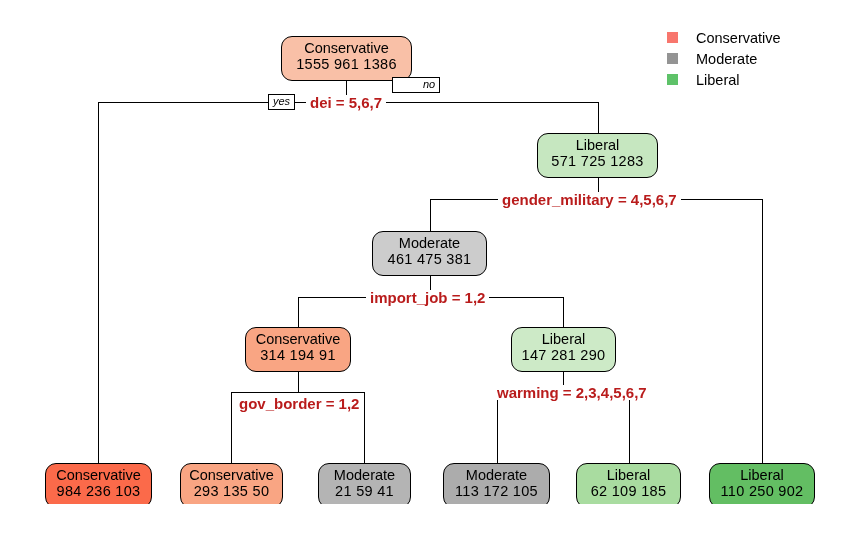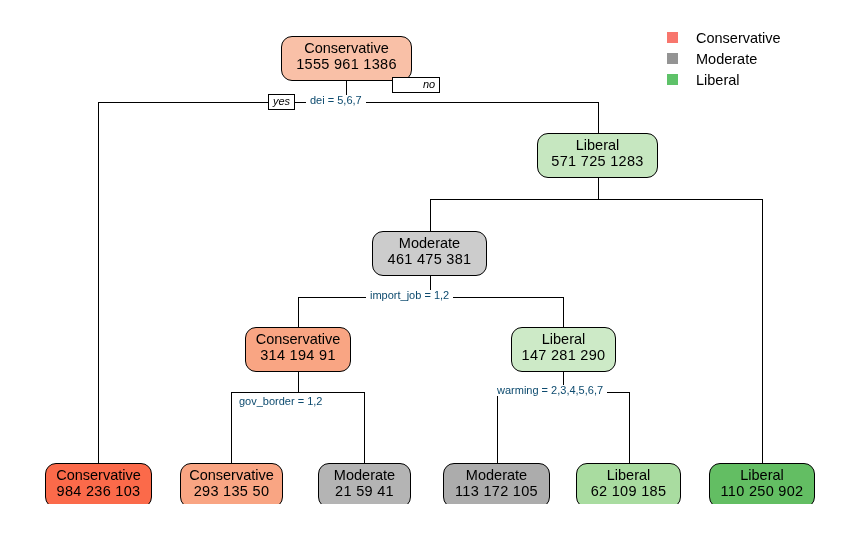--- a/index.html
+++ b/index.html
@@ -45,23 +45,23 @@
   }
   .node .cnt {
     display: block;
     font-size: 14.5px;
     letter-spacing: 0.3px;
   }
 
   
   .split {
     position: absolute;
-    font-size: 11px;
-    font-weight: normal;
-    color: #0c4a6e;
+    font-size: 15px;
+    font-weight: bold;
+    color: #b91c1c;
     background: #ffffff;
     padding: 0 4px;
     white-space: nowrap;
     line-height: 1;
   }
 
   
   .chip {
     position: absolute;
     box-sizing: border-box;
@@ -184,20 +184,21 @@
 
   <div class="node" style="left:709px; top:463px; width:106px; height:45px; background:#63BE63;">
     <span class="lbl">Liberal</span>
     <span class="cnt">110  250  902</span>
   </div>
 
   <div class="split" style="left:306px; top:95px;">dei = 5,6,7</div>
   <div class="chip" style="left:268px; top:94px;">yes</div>
   <div class="chip" style="left:392px; top:77px;padding-left:30px;">no</div>
 
+  <div class="split" style="left:498px; top:192px;">gender_military = 4,5,6,7</div>
 
   <div class="split" style="left:366px; top:290px;">import_job = 1,2</div>
 
   <div class="split" style="left:235px; top:396px;">gov_border = 1,2</div>
 
   <div class="split" style="left:493px; top:385px;">warming = 2,3,4,5,6,7</div>
 
   <div id="legend">
     <div class="legend-row">
       <span class="legend-swatch" style="background:#F8766D;"></span>

